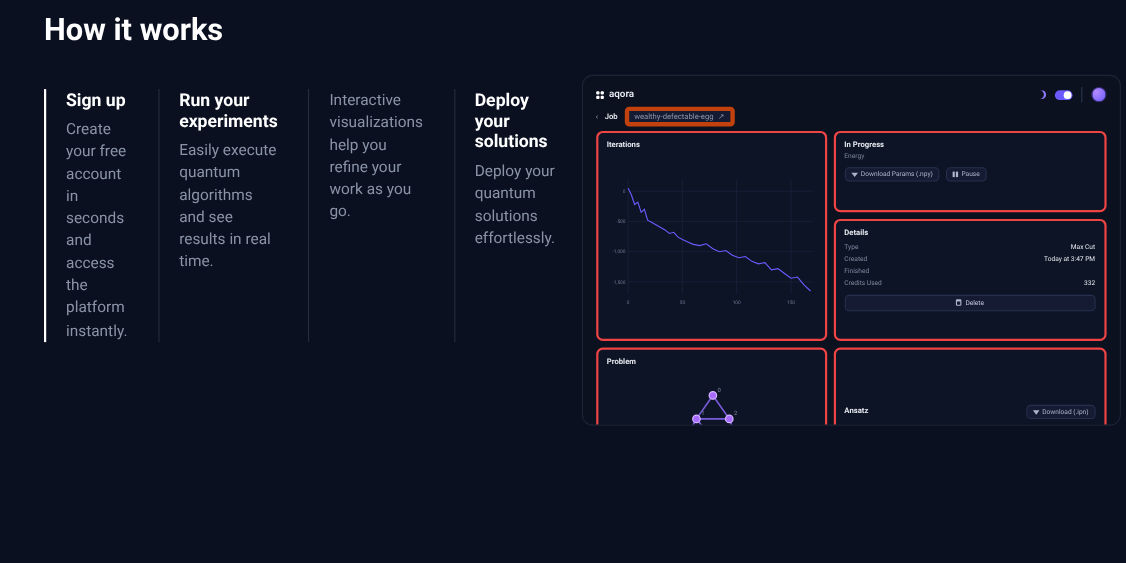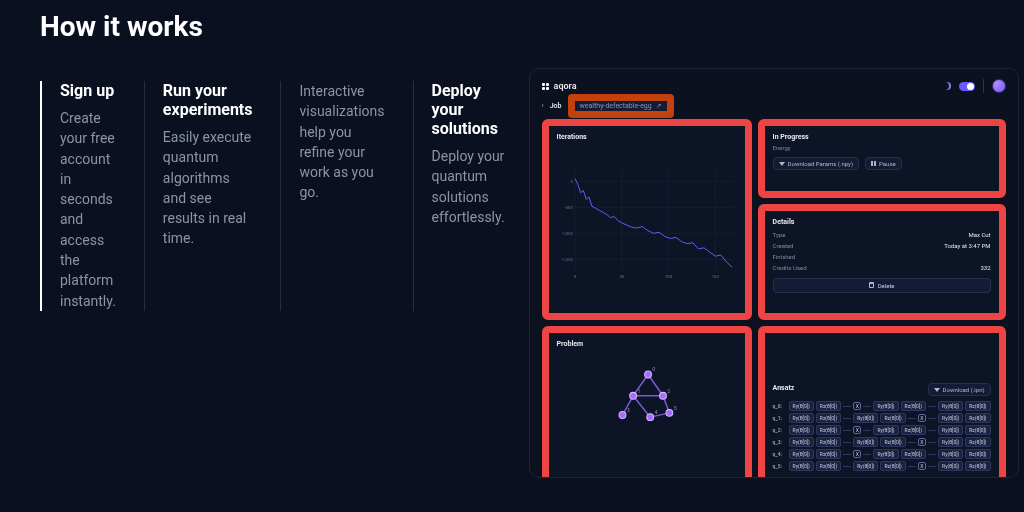--- a/index.html
+++ b/index.html
@@ -16,21 +16,21 @@
 .h1 { font-size: 28px; font-weight: 700; margin-bottom: 38px; color: #fff; }
 .steps { display: flex; gap: 28px; }
 .step { position: relative; padding-left: 18px; border-left: 1px solid rgba(255,255,255,0.12); }
 .step.active { border-left: 2px solid #ffffff; }
 .step-title { font-size: 16px; font-weight: 700; color: #fff; margin-bottom: 8px; }
 .step-desc { font-size: 14px; color: #8b94a7; line-height: 1.45; max-width: 380px; }
 
 
 .app {
   margin-top: 58px;
-  width: 490px; height: 410px;
+  width: 490px; height: 319px;
   background: #0b111f;
   border: 1px solid #1c2436;
   border-radius: 10px;
   padding: 10px 12px 0 12px;
   font-size: 7px;
   color: #c7cbe0;
   display: flex; flex-direction: column; gap: 6px;
   overflow: hidden;
 }
 .top { display: flex; align-items: center; justify-content: space-between; height: 16px; }
@@ -39,25 +39,25 @@
 .brand .dots i { width: 3px; height: 3px; background: #fff; border-radius: 1px; display: block; }
 .top-right { display: flex; align-items: center; gap: 8px; }
 .moon { width: 8px; height: 8px; border-radius: 50%; box-shadow: inset -2px 0 0 0 #8a7bff; }
 .toggle { width: 16px; height: 9px; background: #6b5bff; border-radius: 6px; position: relative; }
 .toggle::after { content:""; position:absolute; right:1px; top:1px; width:7px; height:7px; background:#fff; border-radius:50%; }
 .avatar { width: 14px; height: 14px; border-radius: 50%; background: radial-gradient(circle at 30% 30%, #b58bff, #6b5bff); border: 1px solid #3a2e7a; }
 .sep { width: 1px; height: 14px; background: #2a3550; }
 
 .crumb { display: flex; align-items: center; gap: 6px; height: 14px; font-size: 7px; color: #aeb5cc; }
 .chev { color:#aeb5cc; }
-.pill { background: #151b33; border: 7px solid #c2410c; border-radius: 4px; padding: 1px 5px; color: #8b94a7; display: inline-flex; align-items: center; gap: 4px; }
+.pill { background: #151b33; border: 4px solid #c2410c; border-radius: 4px; padding: 1px 5px; color: #8b94a7; display: inline-flex; align-items: center; gap: 4px; }
 .crumb-label { color: #e6e9ef; font-weight: 600; }
 
 .grid { display: grid; grid-template-columns: 210px 1fr; grid-template-rows: auto auto 1fr; gap: 6px; flex: 1; }
-.card { background: #0d1426; border: 7px solid #ef4444; border-radius: 6px; padding: 7px 8px; }
+.card { background: #0d1426; border: 2px solid #ef4444; border-radius: 6px; padding: 7px 8px; }
 .title-s { font-size: 7px; font-weight: 700; color: #e6e9ef; margin-bottom: 3px; }
 .sub { font-size: 6px; color: #7c8499; }
 .big-num { font-size: 13px; font-weight: 700; color: #fff; margin-top: 2px; }
 .brow { display: flex; gap: 6px; margin-top: 6px; }
 .btn { background: #151b33; border: 1px solid #24304e; border-radius: 4px; padding: 2px 5px; font-size: 6px; color: #aeb5cc; display: inline-flex; align-items: center; gap: 3px; }
 .dl-tri { width: 0; height: 0; border-left: 3px solid transparent; border-right: 3px solid transparent; border-top: 4px solid #aeb5cc; display: inline-block; }
 .pause-ico { display: inline-flex; gap: 1px; }
 .pause-ico i { width: 2px; height: 5px; background: #aeb5cc; display: block; }
 
 .detail { display: flex; justify-content: space-between; font-size: 6px; color: #808aa1; padding: 2px 0; }

